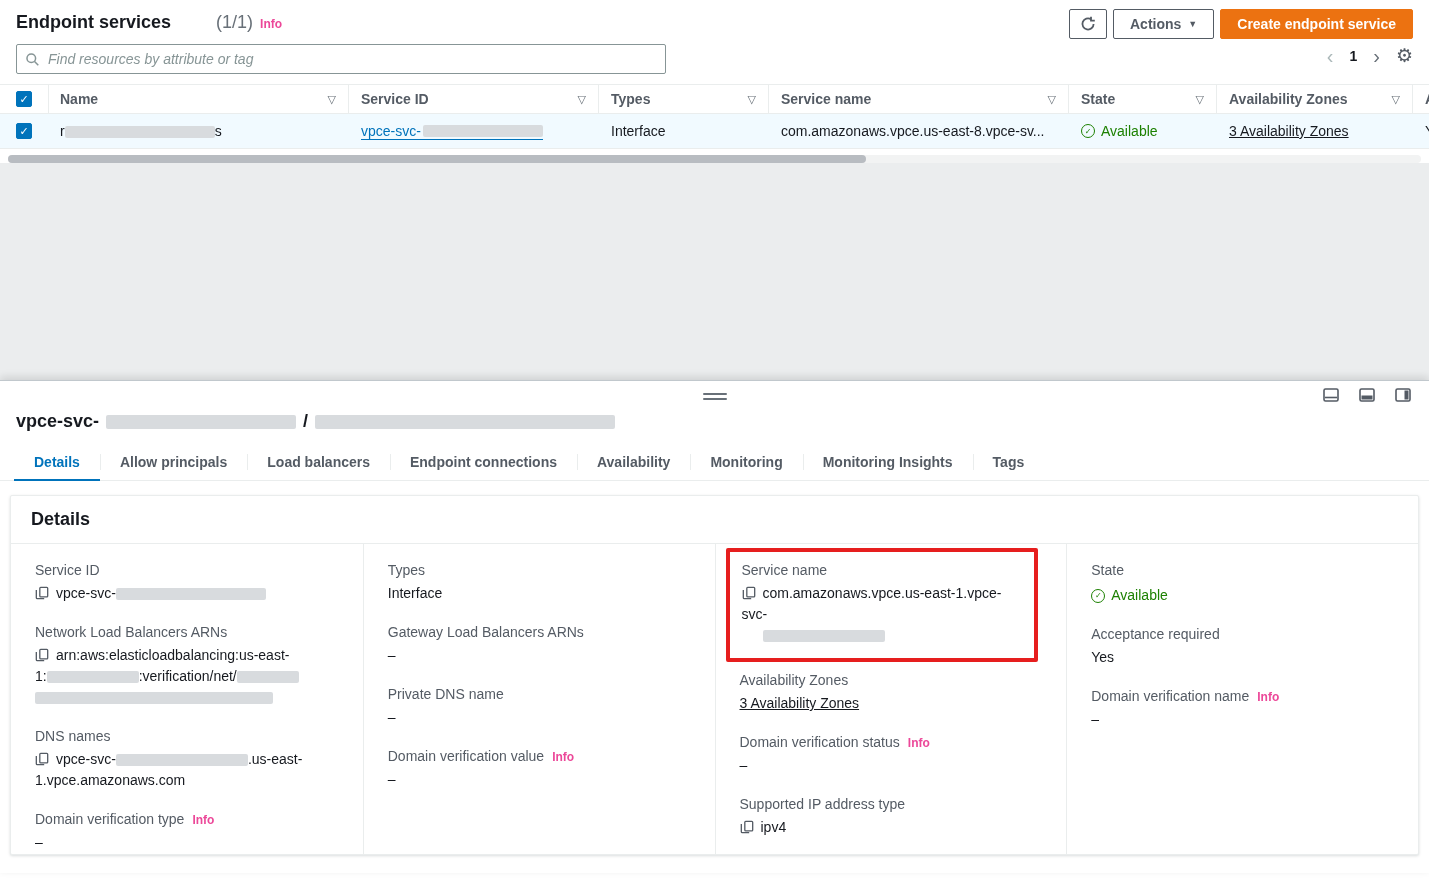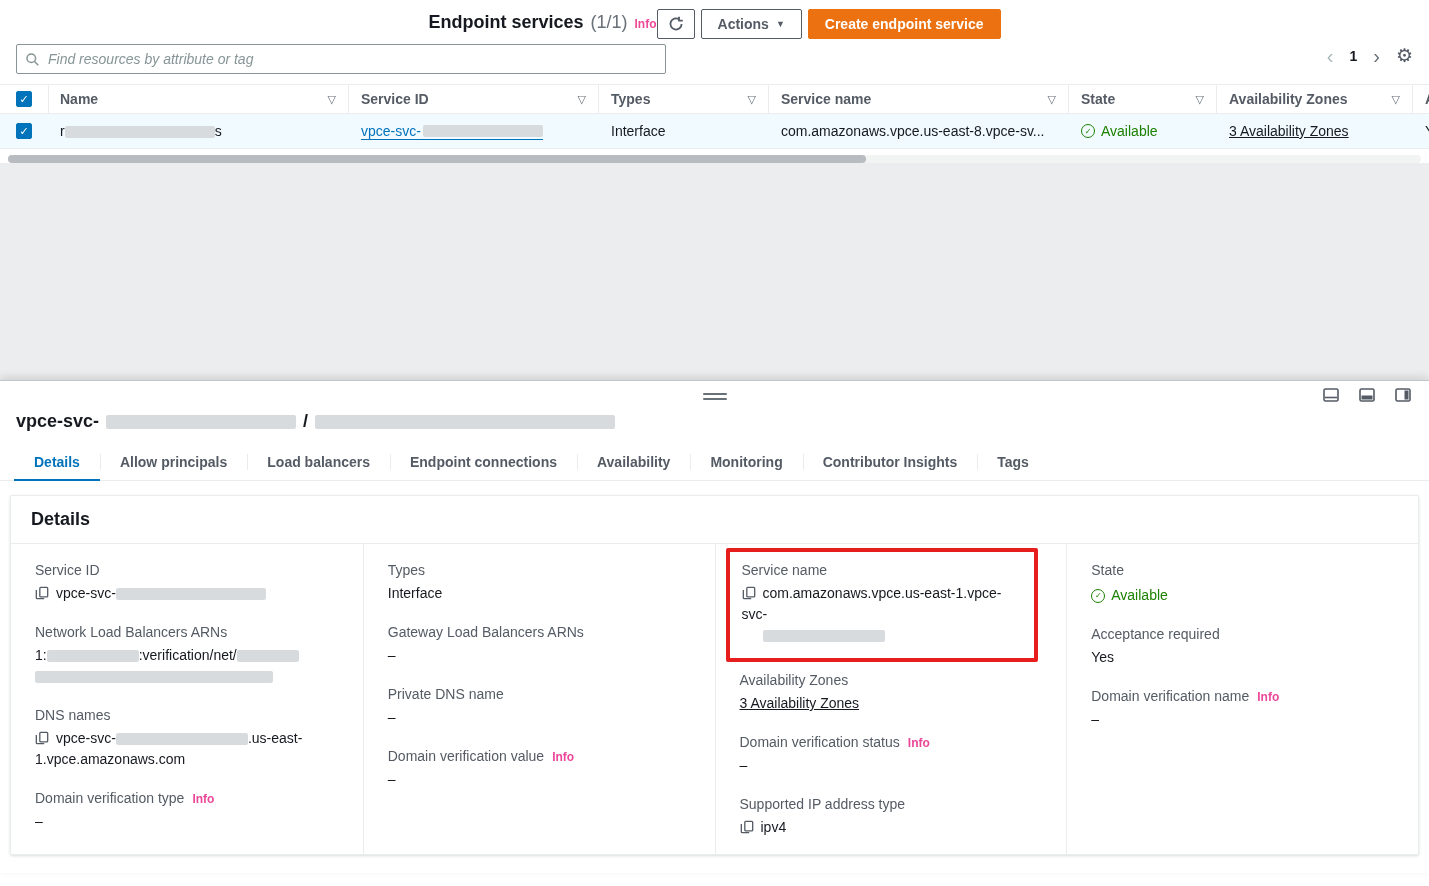--- a/index.html
+++ b/index.html
@@ -2,24 +2,24 @@
 <html><head>
 <meta charset="utf-8">
 <style>
   * { margin:0; padding:0; box-sizing:border-box; }
   html,body { width:1429px; height:886px; }
   body {
     font-family:"Liberation Sans","DejaVu Sans",sans-serif;
     font-size:14px; color:#16191f; background:#fff; overflow:hidden;
   }
   
-  .hdr-row { height:44px; padding:9px 16px 0; display:flex; justify-content:center; align-items:flex-start; }
+  .hdr-row { height:44px; padding:9px 16px 0; display:flex; justify-content:space-between; align-items:flex-start; }
   .hdr-title { display:flex; align-items:baseline; gap:7px; padding-top:3px; }
   .t1 { font-size:18px; font-weight:700; }
-  .t2 { font-size:18px; color:#687078; font-weight:400; }
+  .t2 { font-size:18px; color:#687078; font-weight:400;margin-left:38px; }
   .info-link { font-size:12px; font-weight:700; color:#ec4899; cursor:pointer; text-decoration:none; }
   .hdr-actions { display:flex; gap:6px; }
   .btn { height:30px; padding:0 16px; background:#fff; border:1px solid #545b64; border-radius:2px;
          font-family:inherit; font-weight:700; font-size:14px; color:#545b64;
          display:inline-flex; align-items:center; gap:7px; cursor:pointer; }
   .btn.icon-only { width:38px; justify-content:center; padding:0; }
   .btn.primary { background:#ec7211; border-color:#ec7211; color:#fff; }
   .caret { font-size:9px; line-height:1; }
   
   .toolbar-row { height:40px; padding:0 16px; display:flex; justify-content:space-between; align-items:flex-start; }
@@ -240,21 +240,21 @@
     <span class="redact" style="width:300px;height:14px"></span>
   </div>
 
   <div class="tabs">
     <div class="tab active">Details</div>
     <div class="tab">Allow principals</div>
     <div class="tab">Load balancers</div>
     <div class="tab">Endpoint connections</div>
     <div class="tab">Availability</div>
     <div class="tab">Monitoring</div>
-    <div class="tab">Contributor Insights</div>
+    <div class="tab">Monitoring Insights</div>
     <div class="tab">Tags</div>
   </div>
 
   <div class="card">
     <div class="card-h">Details</div>
     <div class="card-b">
 
       <div class="dcol">
         <div class="field">
           <div class="flabel">
@@ -265,20 +265,24 @@
                 <rect x="5.5" y="1.5" width="9" height="11" rx="1" fill="none" stroke="#545b64" stroke-width="1.5"></rect>
                 <path d="M10.5 14.5h-8a1 1 0 0 1-1-1v-9" fill="none" stroke="#545b64" stroke-width="1.5"></path>
               </svg><span>vpce-svc-</span><span class="redact" style="width:150px"></span>
           </div>
         </div>
         <div class="field">
           <div class="flabel">
               <span>Network Load Balancers ARNs</span>
             </div>
           <div class="fvalue">
+            <div><svg class="copy-svg" width="14" height="14" viewBox="0 0 16 16">
+                  <rect x="5.5" y="1.5" width="9" height="11" rx="1" fill="none" stroke="#545b64" stroke-width="1.5"></rect>
+                  <path d="M10.5 14.5h-8a1 1 0 0 1-1-1v-9" fill="none" stroke="#545b64" stroke-width="1.5"></path>
+                </svg><span>arn:aws:elasticloadbalancing:us-east-</span></div>
             <div><span>1:</span><span class="redact" style="width:92px"></span><span>:verification/net/</span><span class="redact" style="width:62px"></span></div>
             <div><span class="redact" style="width:238px"></span></div>
           </div>
         </div>
         <div class="field">
           <div class="flabel">
               <span>DNS names</span>
             </div>
           <div class="fvalue">
             <div><svg class="copy-svg" width="14" height="14" viewBox="0 0 16 16">

